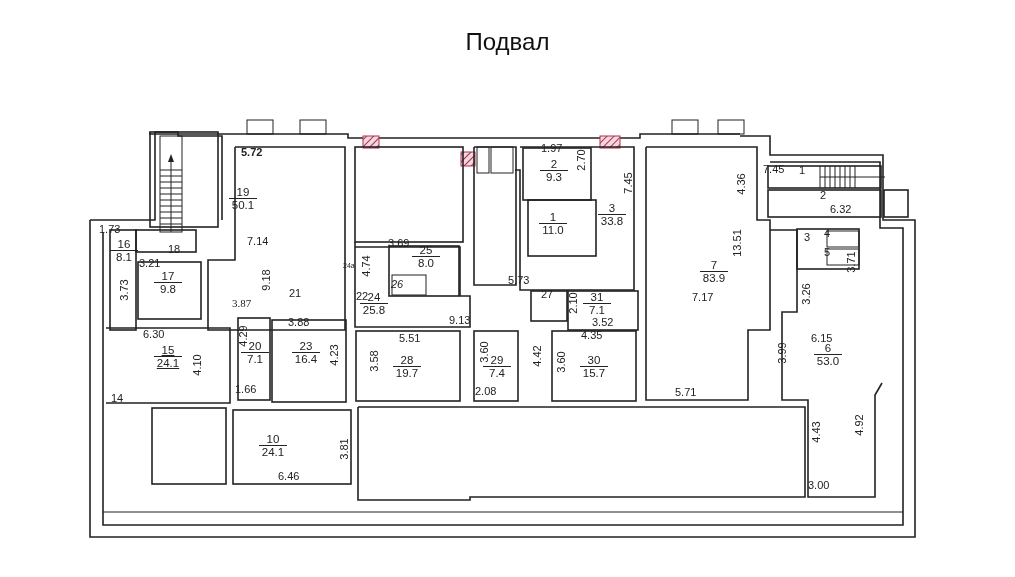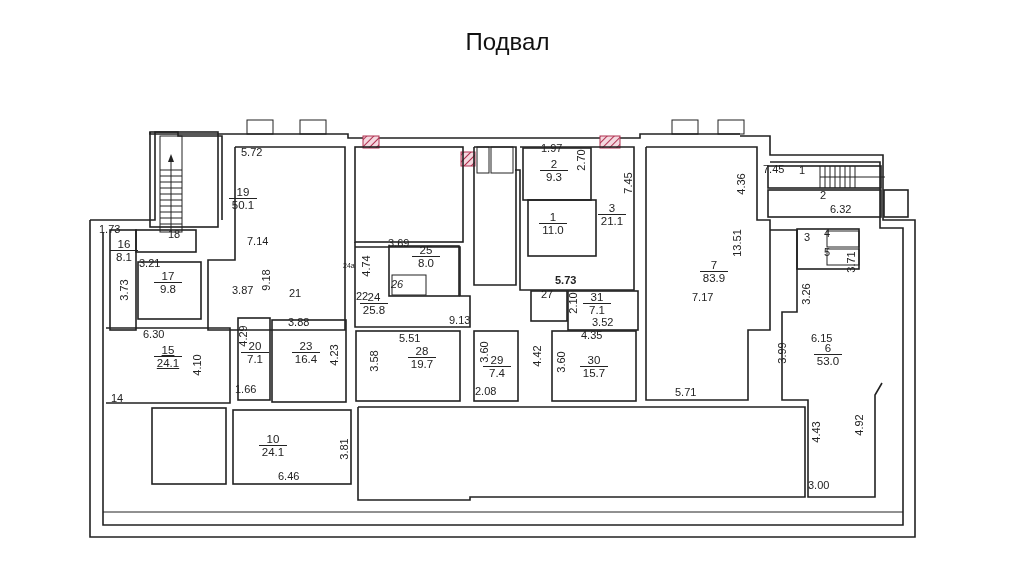--- a/index.html
+++ b/index.html
@@ -144,21 +144,21 @@
       <span class="a">24.1</span>
     </div>
     <div class="num" style="left: 412px; top: 244px; width: 28px;">
       <span class="n">25</span>
       <span class="a">8.0</span>
     </div>
     <div class="num" style="left: 360px; top: 291px; width: 28px;">
       <span class="n">24</span>
       <span class="a">25.8</span>
     </div>
-    <div class="num" style="left: 393px; top: 345px; width: 28px; margin-left: 15px;">
+    <div class="num" style="left: 393px; top: 354px; width: 28px;">
       <span class="n">28</span>
       <span class="a">19.7</span>
     </div>
     <div class="num" style="left: 483px; top: 354px; width: 28px;">
       <span class="n">29</span>
       <span class="a">7.4</span>
     </div>
     <div class="num" style="left: 580px; top: 354px; width: 28px;">
       <span class="n">30</span>
       <span class="a">15.7</span>
@@ -170,46 +170,46 @@
     <div class="num" style="left: 540px; top: 158px; width: 28px;">
       <span class="n">2</span>
       <span class="a">9.3</span>
     </div>
     <div class="num" style="left: 539px; top: 211px; width: 28px;">
       <span class="n">1</span>
       <span class="a">11.0</span>
     </div>
     <div class="num" style="left: 598px; top: 202px; width: 28px;">
       <span class="n">3</span>
-      <span class="a">21.1</span>
+      <span class="a">33.8</span>
     </div>
     <div class="num" style="left: 700px; top: 259px; width: 28px;">
       <span class="n">7</span>
       <span class="a">83.9</span>
     </div>
     <div class="num" style="left: 814px; top: 342px; width: 28px;">
       <span class="n">6</span>
       <span class="a">53.0</span>
     </div>
-    <div class="lbl" style="left: 168px; top: 228px; text-align: right;">18</div>
+    <div class="lbl" style="left: 168px; top: 243px; text-align: right;">18</div>
     <div class="lbl" style="left: 289px; top: 287px;">21</div>
     <div class="lbl" style="left: 320px; top: 290px; margin-left: 36px;">22</div>
     <div class="lbl" style="left: 541px; top: 288px;">27</div>
     <div class="lbl" style="left: 111px; top: 392px;">14</div>
     <div class="lbl" style="left: 799px; top: 164px;">1</div>
     <div class="lbl" style="left: 820px; top: 189px;">2</div>
     <div class="lbl" style="left: 804px; top: 231px;">3</div>
     <div class="lbl" style="left: 824px; top: 227px;">4</div>
     <div class="lbl" style="left: 824px; top: 246px;">5</div>
     <div class="lbl" style="left: 391px; top: 278px; font-style: italic;">26</div>
     <div class="lbl small" style="left: 343px; top: 260px;">24a</div>
-    <div class="lbl" style="left: 241px; top: 146px;">5.72</div>
+    <div class="lbl" style="left: 241px; top: 146px; font-weight: bold;">5.72</div>
     <div class="lbl" style="left: 247px; top: 235px;">7.14</div>
     <div class="lbl rot" style="left: 255px; top: 274px;">9.18</div>
-    <div class="lbl" style="left: 232px; top: 284px;">3.87</div>
+    <div class="lbl" style="left: 232px; top: 297px; font-family: Liberation Serif, serif;">3.87</div>
     <div class="lbl" style="left: 288px; top: 316px;">3.88</div>
     <div class="lbl" style="left: 99px; top: 223px;">1.73</div>
     <div class="lbl" style="left: 139px; top: 257px;">3.21</div>
     <div class="lbl rot" style="left: 113px; top: 284px;">3.73</div>
     <div class="lbl" style="left: 143px; top: 328px;">6.30</div>
     <div class="lbl rot" style="left: 186px; top: 359px;">4.10</div>
     <div class="lbl rot" style="left: 232px; top: 330px;">4.29</div>
     <div class="lbl" style="left: 235px; top: 383px;">1.66</div>
     <div class="lbl rot" style="left: 323px; top: 349px;">4.23</div>
     <div class="lbl rot" style="left: 333px; top: 443px;">3.81</div>
@@ -219,21 +219,21 @@
     <div class="lbl" style="left: 449px; top: 314px;">9.13</div>
     <div class="lbl" style="left: 399px; top: 332px;">5.51</div>
     <div class="lbl rot" style="left: 363px; top: 355px;">3.58</div>
     <div class="lbl rot" style="left: 473px; top: 346px;">3.60</div>
     <div class="lbl" style="left: 475px; top: 385px;">2.08</div>
     <div class="lbl rot" style="left: 526px; top: 350px;">4.42</div>
     <div class="lbl rot" style="left: 550px; top: 356px;">3.60</div>
     <div class="lbl" style="left: 592px; top: 316px;">3.52</div>
     <div class="lbl" style="left: 581px; top: 329px;">4.35</div>
     <div class="lbl rot" style="left: 562px; top: 297px;">2.10</div>
-    <div class="lbl" style="left: 555px; top: 274px; font-weight: bold;">5.73</div>
+    <div class="lbl" style="left: 508px; top: 274px;">5.73</div>
     <div class="lbl" style="left: 541px; top: 142px;">1.97</div>
     <div class="lbl rot" style="left: 570px; top: 154px;">2.70</div>
     <div class="lbl rot" style="left: 617px; top: 177px;">7.45</div>
     <div class="lbl rot" style="left: 730px; top: 178px;">4.36</div>
     <div class="lbl rot" style="left: 723px; top: 237px;">13.51</div>
     <div class="lbl" style="left: 692px; top: 291px;">7.17</div>
     <div class="lbl" style="left: 675px; top: 386px;">5.71</div>
     <div class="lbl" style="left: 763px; top: 163px;">7.45</div>
     <div class="lbl" style="left: 830px; top: 203px;">6.32</div>
     <div class="lbl rot" style="left: 840px; top: 256px;">3.71</div>

